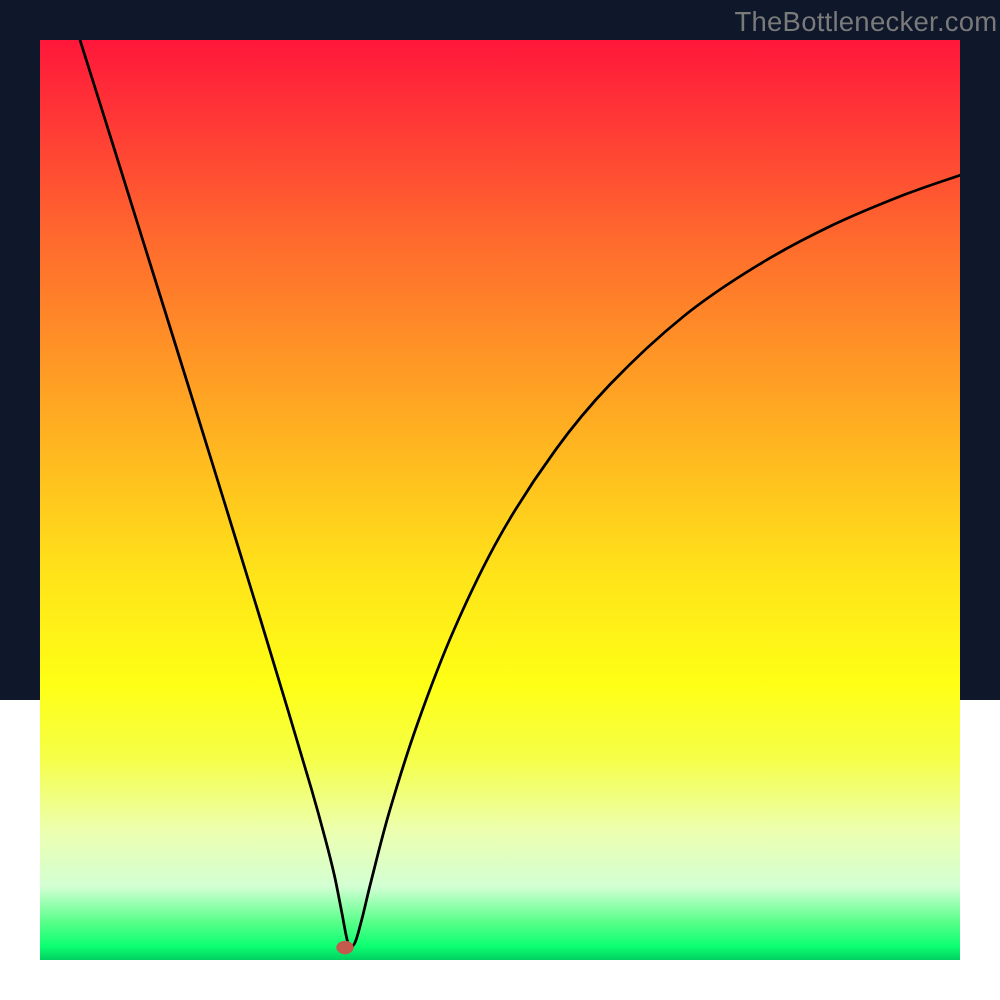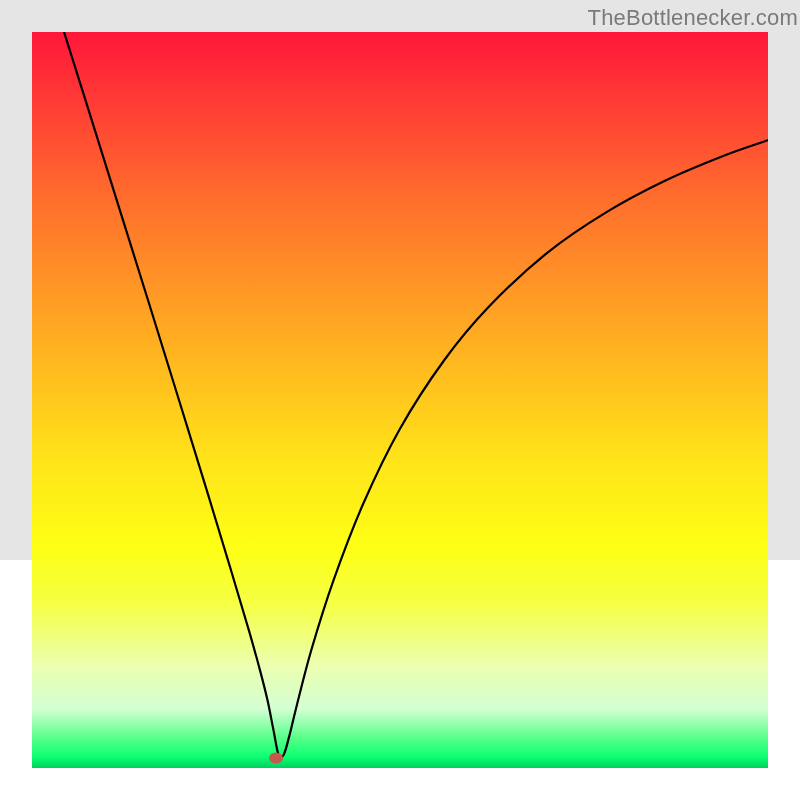--- a/index.html
+++ b/index.html
@@ -1,17 +1,17 @@
 <!DOCTYPE html>
 <html><head>
   <meta charset="utf-8">
   <style>
     * { margin: 0; padding: 0; box-sizing: border-box; }
     body { width: 800px; height: 800px; overflow: hidden; font-family: Arial, sans-serif; }
-    .container { position: relative; width: 800px; height: 560px; background: #e5e5e5; }
+    .container { position: relative; width: 800px; height: 560px; background: #0f172a; }
     .plot-area {
       position: absolute;
       left: 32px;
       top: 32px;
       width: 736px;
       height: 736px;
       background: linear-gradient(to bottom,
         #ff173a 0%,
         #ff3d35 10%,
         #ff6b2d 22%,

